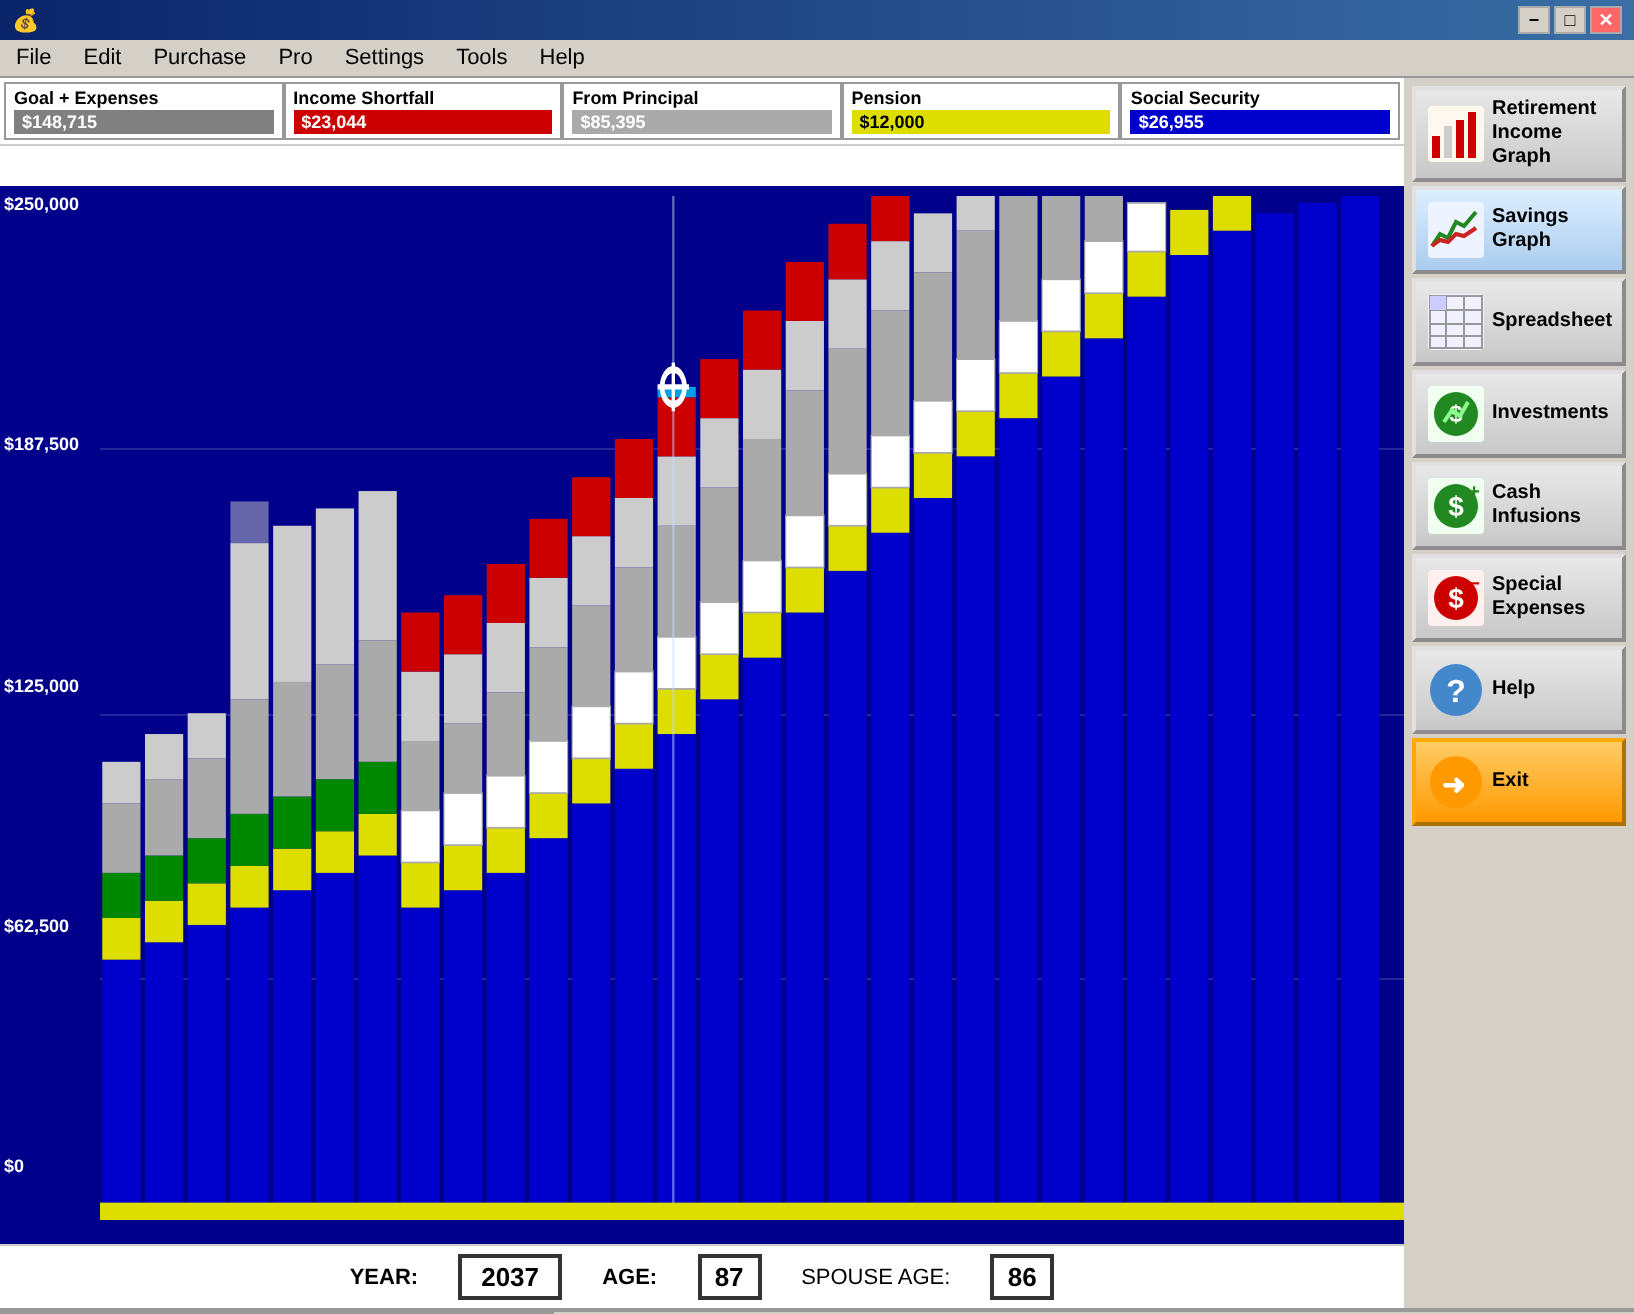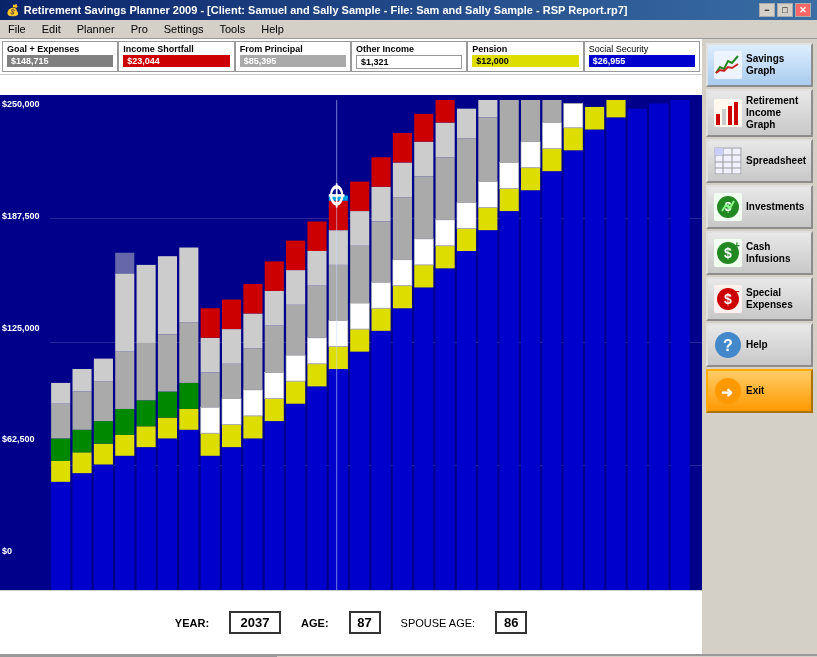--- a/index.html
+++ b/index.html
@@ -94,21 +94,21 @@
     }
     .y-label { color: white; font-size: 9px; font-weight: bold; }
 
     
     #year-age-bar {
       background: #fff;
       display: flex;
       align-items: center;
       justify-content: center;
       gap: 20px;
-      padding: 20px;
+      padding: 4px;
       border-top: 1px solid #ccc;
       font-size: 11px;
       font-weight: bold;
     }
     .year-input {
       border: 2px solid #333;
       background: white;
       padding: 2px 8px;
       font-size: 13px;
       font-weight: bold;
@@ -193,33 +193,32 @@
       height: 1px;
       background: rgba(255,255,255,0.15);
     }
   </style>
 </head>
 <body>
 
 <div id="title-bar">
   <div class="title-left">
     <span>💰</span>
-    <span>Retirement Savings Planner 2009 - [Client: Samuel and Sally Sample  -  File: Sam and Sally Sample - RSP Report.rp7]</span>
   </div>
   <div class="win-buttons">
     <div class="win-btn">−</div>
     <div class="win-btn">□</div>
     <div class="win-btn" style="background:#ff6666; color:white;">✕</div>
   </div>
 </div>
 
 <div id="menu-bar">
   <span>File</span>
   <span>Edit</span>
-  <span>Planner</span>
+  <span>Purchase</span>
   <span>Pro</span>
   <span>Settings</span>
   <span>Tools</span>
   <span>Help</span>
 </div>
 
 <div id="main-container">
 
   <div id="chart-panel">
 
@@ -230,29 +229,25 @@
       </div>
       <div class="legend-item">
         <span style="font-size:9px; font-weight:bold;">Income Shortfall</span>
         <span class="legend-value" style="background:#cc0000;">$23,044</span>
       </div>
       <div class="legend-item">
         <span style="font-size:9px; font-weight:bold;">From Principal</span>
         <span class="legend-value" style="background:#aaaaaa;">$85,395</span>
       </div>
       <div class="legend-item">
-        <span style="font-size:9px; font-weight:bold;">Other Income</span>
-        <span class="legend-value" style="background:#ffffff; color:#000; border:1px solid #999;">$1,321</span>
-      </div>
-      <div class="legend-item">
         <span style="font-size:9px; font-weight:bold;">Pension</span>
         <span class="legend-value" style="background:#dddd00; color:#000;">$12,000</span>
       </div>
       <div class="legend-item">
-        <span style="font-size:9px; font-weight:normal;">Social Security</span>
+        <span style="font-size:9px; font-weight:bold;">Social Security</span>
         <span class="legend-value" style="background:#0000cc;">$26,955</span>
       </div>
     </div>
 
     <div id="chart-area">
 
       <div id="y-axis">
         <span class="y-label">$250,000</span>
         <span class="y-label">$187,500</span>
         <span class="y-label">$125,000</span>
@@ -518,42 +513,42 @@
       <span style="font-weight:bold;">AGE:</span>
       <input class="age-input" value="87" readonly="" style="">
       <span style="font-weight:normal;">SPOUSE AGE:</span>
       <input class="age-input" value="86" readonly="" style="">
     </div>
 
   </div>
 
   <div id="right-sidebar">
 
-    <div class="sidebar-btn" style="background: linear-gradient(to bottom, #ddeeff, #aaccee);">
-      <div class="btn-icon">
-        <svg viewBox="0 0 28 28" xmlns="http://www.w3.org/2000/svg">
-          <rect width="28" height="28" fill="#eef4ff" rx="2"></rect>
-          <polyline points="2,22 6,16 10,18 14,10 18,12 24,5" fill="none" stroke="#228822" stroke-width="2"></polyline>
-          <polyline points="2,22 6,19 10,20 14,16 18,17 24,13" fill="none" stroke="#cc2222" stroke-width="2"></polyline>
-        </svg>
-      </div>
-      <span class="btn-label">Savings Graph</span>
-    </div>
-
     <div class="sidebar-btn">
       <div class="btn-icon">
         <svg viewBox="0 0 28 28" xmlns="http://www.w3.org/2000/svg">
           <rect width="28" height="28" fill="#fff8ee" rx="2"></rect>
           <rect x="2" y="15" width="4" height="11" fill="#cc0000"></rect>
           <rect x="8" y="10" width="4" height="16" fill="#cccccc"></rect>
           <rect x="14" y="7" width="4" height="19" fill="#cc0000"></rect>
           <rect x="20" y="3" width="4" height="23" fill="#cc0000"></rect>
         </svg>
       </div>
       <span class="btn-label">Retirement Income Graph</span>
+    </div>
+
+    <div class="sidebar-btn" style="background: linear-gradient(to bottom, #ddeeff, #aaccee);">
+      <div class="btn-icon">
+        <svg viewBox="0 0 28 28" xmlns="http://www.w3.org/2000/svg">
+          <rect width="28" height="28" fill="#eef4ff" rx="2"></rect>
+          <polyline points="2,22 6,16 10,18 14,10 18,12 24,5" fill="none" stroke="#228822" stroke-width="2"></polyline>
+          <polyline points="2,22 6,19 10,20 14,16 18,17 24,13" fill="none" stroke="#cc2222" stroke-width="2"></polyline>
+        </svg>
+      </div>
+      <span class="btn-label">Savings Graph</span>
     </div>
 
     <div class="sidebar-btn">
       <div class="btn-icon">
         <svg viewBox="0 0 28 28" xmlns="http://www.w3.org/2000/svg">
           <rect width="28" height="28" fill="#f0f0ff" rx="2"></rect>
           <rect x="1" y="1" width="26" height="26" fill="none" stroke="#999" stroke-width="1"></rect>
           <line x1="1" y1="8" x2="27" y2="8" stroke="#999" stroke-width="1"></line>
           <line x1="1" y1="15" x2="27" y2="15" stroke="#999" stroke-width="1"></line>
           <line x1="1" y1="21" x2="27" y2="21" stroke="#999" stroke-width="1"></line>

